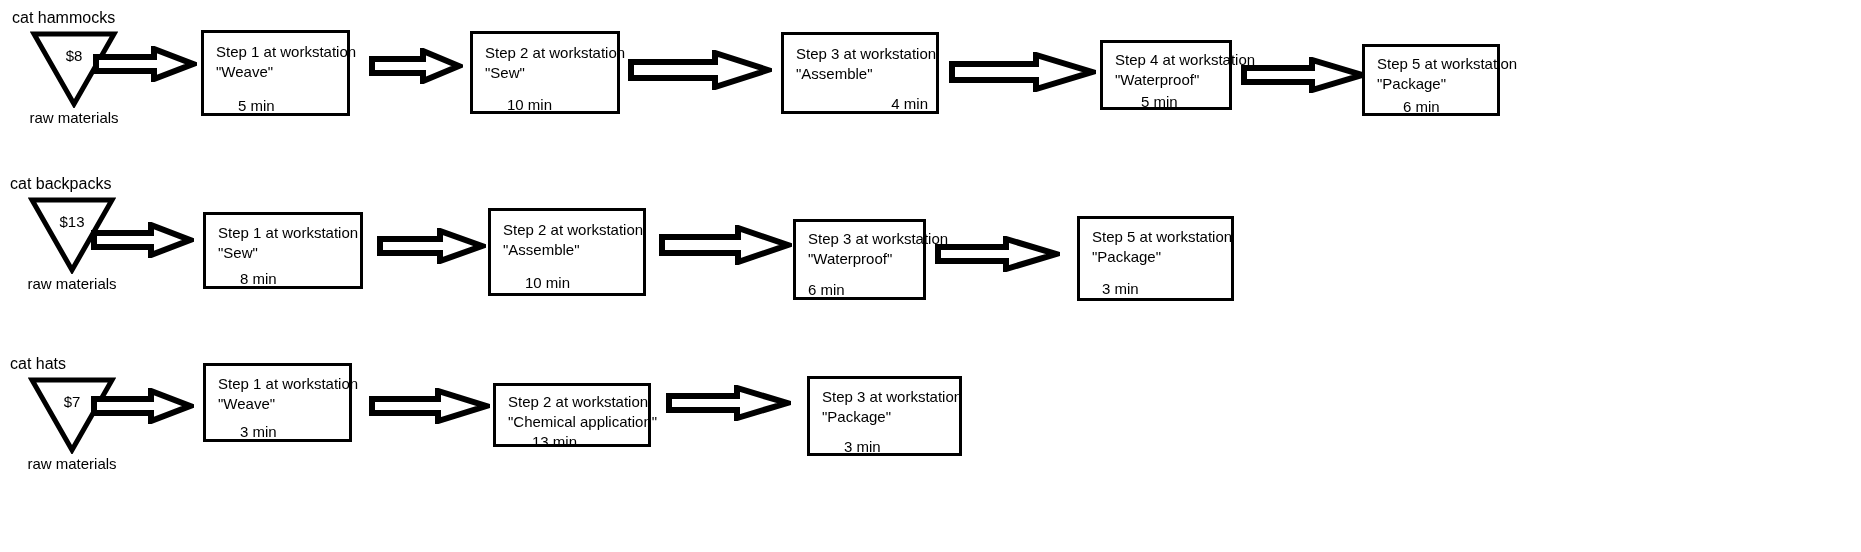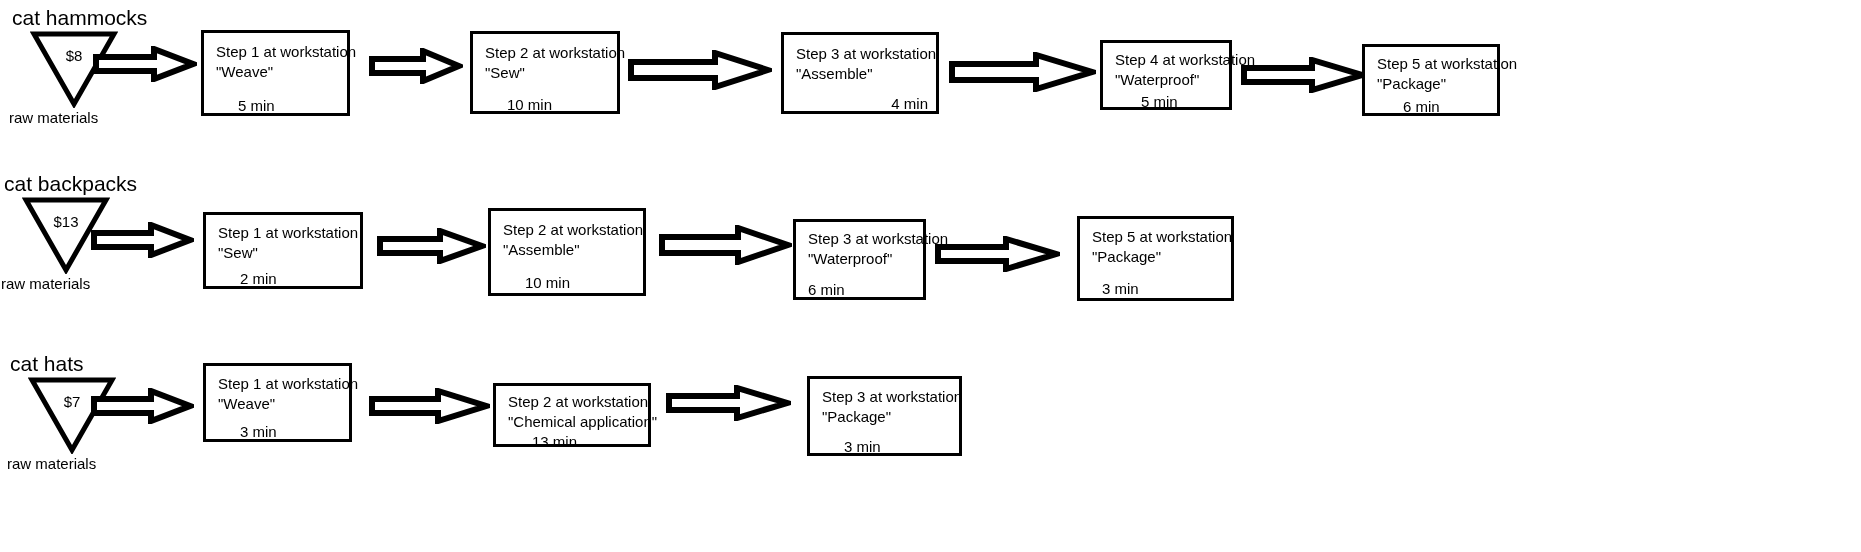--- a/index.html
+++ b/index.html
@@ -20,21 +20,21 @@
   }
 
   
   .source {
     position: absolute;
   }
   .source-title {
     position: absolute;
     left: 0;
     top: 0;
-    font-size: 21px;
+    font-size: 16px;
     line-height: 16px;
     white-space: nowrap;
     color: #000;
   }
   .tri-wrap {
     position: absolute;
     left: 18px;
     top: 20px;
     width: 88px;
     height: 78px;
@@ -54,20 +54,21 @@
     line-height: 16px;
     padding-top: 18px;
     box-sizing: border-box;
     pointer-events: none;
   }
   .source-caption {
     position: absolute;
     left: -3px;
     top: 100px;
     width: 130px;
+    text-align: center;
     font-size: 15px;
     line-height: 16px;
     white-space: nowrap;
   }
 
   
   .step-box {
     position: absolute;
     border: 3px solid #000000;
     background: #ffffff;
@@ -178,42 +179,42 @@
   </div>
 
   <div class="step-box" style="left:1362px; top:44px; width:138px; height:72px;">
     <div class="step-inner" style="top:7px;">
       <div class="step-line">Step 5 at workstation</div>
       <div class="step-line">"Package"</div>
       <div class="step-time" style="margin-top:3px; padding-left:26px;">6 min</div>
     </div>
   </div>
 
-  <div class="source" style="left:4px; top:176px; width:140px; height:120px;">
+  <div class="source" style="left:10px; top:176px; width:140px; height:120px;">
     <div class="source-title">cat backpacks</div>
     <div class="tri-wrap">
       <svg viewBox="0 0 88 78" xmlns="http://www.w3.org/2000/svg">
         <polygon points="4,4 84,4 44,74" fill="#ffffff" stroke="#000000" stroke-width="5" stroke-linejoin="miter"></polygon>
       </svg>
     </div>
     <div class="tri-price">$13</div>
     <div class="source-caption">raw materials</div>
   </div>
 
   <div class="arrow" style="left:90px; top:222px;">
     <svg width="104" height="36" viewBox="0 0 104 36" xmlns="http://www.w3.org/2000/svg">
       <polygon points="4,11 61,11 61,3 100,18 61,33 61,25 4,25" fill="#ffffff" stroke="#000000" stroke-width="6" stroke-linejoin="miter"></polygon>
     </svg>
   </div>
 
   <div class="step-box" style="left:203px; top:212px; width:160px; height:77px;">
     <div class="step-inner" style="top:8px;">
       <div class="step-line">Step 1 at workstation</div>
       <div class="step-line">"Sew"</div>
-      <div class="step-time" style="margin-top:6px;">2 min</div>
+      <div class="step-time" style="margin-top:6px;">8 min</div>
     </div>
   </div>
 
   <div class="arrow" style="left:376px; top:228px;">
     <svg width="110" height="36" viewBox="0 0 110 36" xmlns="http://www.w3.org/2000/svg">
       <polygon points="4,11 64,11 64,3 106,18 64,33 64,25 4,25" fill="#ffffff" stroke="#000000" stroke-width="6" stroke-linejoin="miter"></polygon>
     </svg>
   </div>
 
   <div class="step-box" style="left:488px; top:208px; width:158px; height:88px;">

